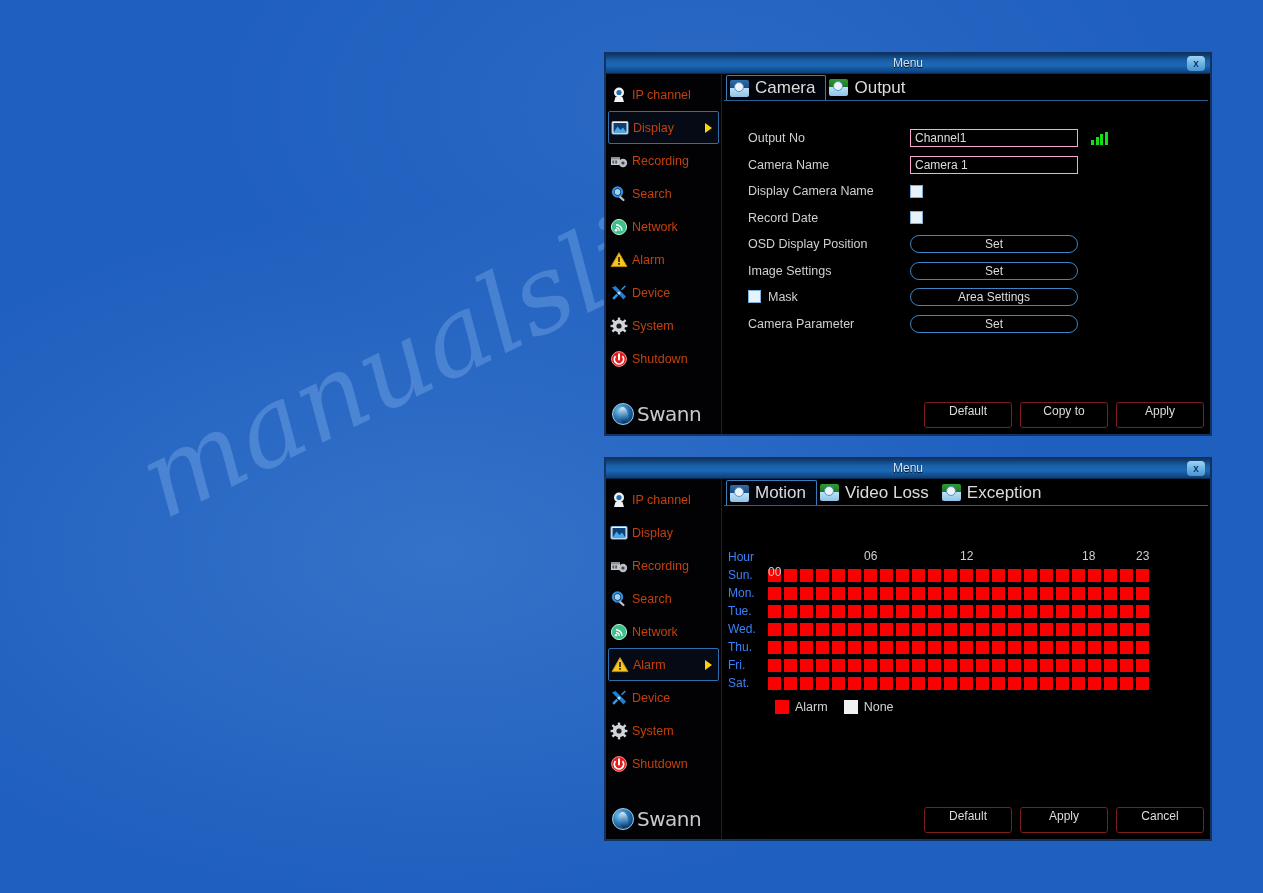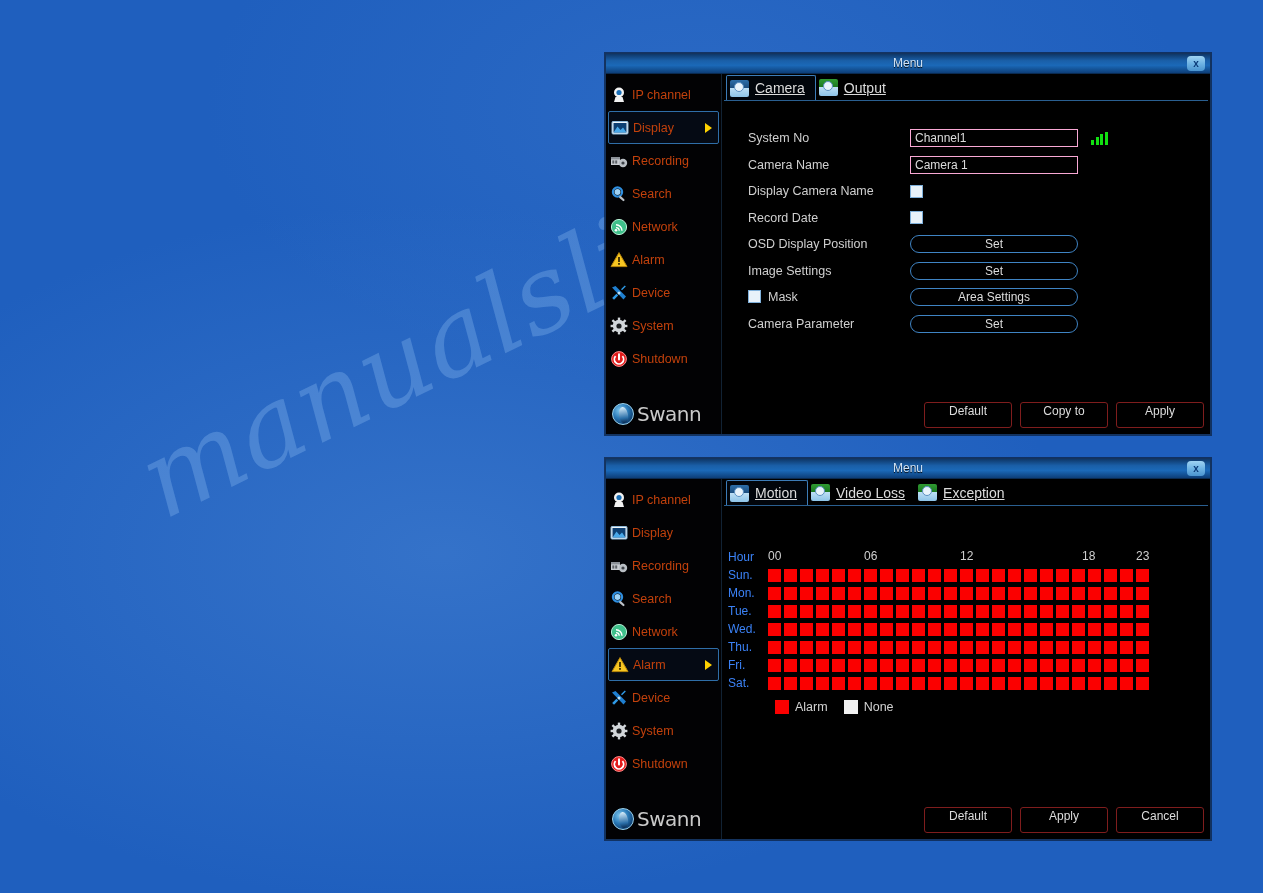--- a/index.html
+++ b/index.html
@@ -148,21 +148,21 @@
     padding: 0 10px 0 3px;
     gap: 6px;
     cursor: pointer;
   }
   .tab.active {
     border: 1px solid #3c7cb8;
     border-bottom: none;
     border-radius: 2px 2px 0 0;
     background: #01050b;
   }
-  .tab .t-label { font-size: 14px; color: #dcdcdc; white-space: nowrap; text-decoration: underline; }
+  .tab .t-label { font-size: 17px; color: #dcdcdc; white-space: nowrap; }
   .tab-icon {
     width: 19px; height: 17px;
     border-radius: 2px;
     position: relative; overflow: hidden;
     flex: 0 0 19px;
   }
   .tab-icon.blue  { background: linear-gradient(to bottom, #2d6ea8 0%, #1d4f80 45%, #bfe0f5 46%, #8ec4e8 100%); }
   .tab-icon.green { background: linear-gradient(to bottom, #2f9b32 0%, #1d7a22 45%, #bfe0f5 46%, #8ec4e8 100%); }
   .tab-icon::before {
     content: ""; position: absolute; left: 4px; top: 2px;
@@ -404,21 +404,21 @@
             <span class="tab-icon green"></span>
             <span class="t-label">Output</span>
           </div>
         </div>
       <div class="tab-rule"></div>
 
       <div class="panel-body">
         <div class="form">
 
           <div class="frow">
-            <div class="flabel">System No</div>
+            <div class="flabel">Output No</div>
             <div class="fctl">
               <div class="selectbox">
                 <div class="inputbox">Channel1</div>
                 <div class="arrow-btn">
                     <span class="caret"></span>
                   </div>
               </div>
               <div class="signal">
                   <i></i>
                   <i></i>
@@ -611,21 +611,21 @@
           </div>
         </div>
       <div class="tab-rule"></div>
 
       <div class="panel-body">
         <div class="schedule">
           <div class="sched-grid-wrap" id="schedule-grid">
               <div class="hour-row">
                 <div class="rowlabel">Hour</div>
                 <div class="hour-ticks">
-                  <span style="left: 0px;">00</span>
+                  <span style="left: 0px; margin-top: 16px;">00</span>
                   <span style="left: 96px;">06</span>
                   <span style="left: 192px;">12</span>
                   <span style="left: 288px; margin-left: 26px;">18</span>
                   <span style="left: 368px;">23</span>
                 </div>
               </div>
               <div class="hour-row">
                 <div class="rowlabel">Sun.</div>
                 <div class="cells">
                   <div class="cell"></div>

